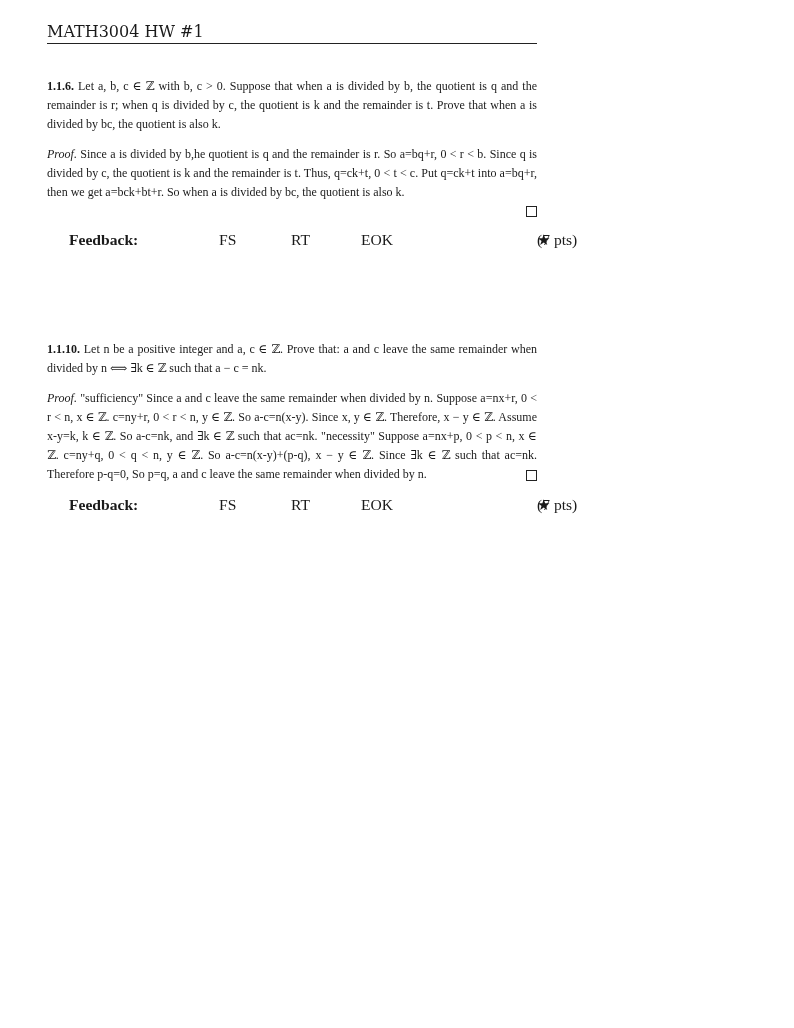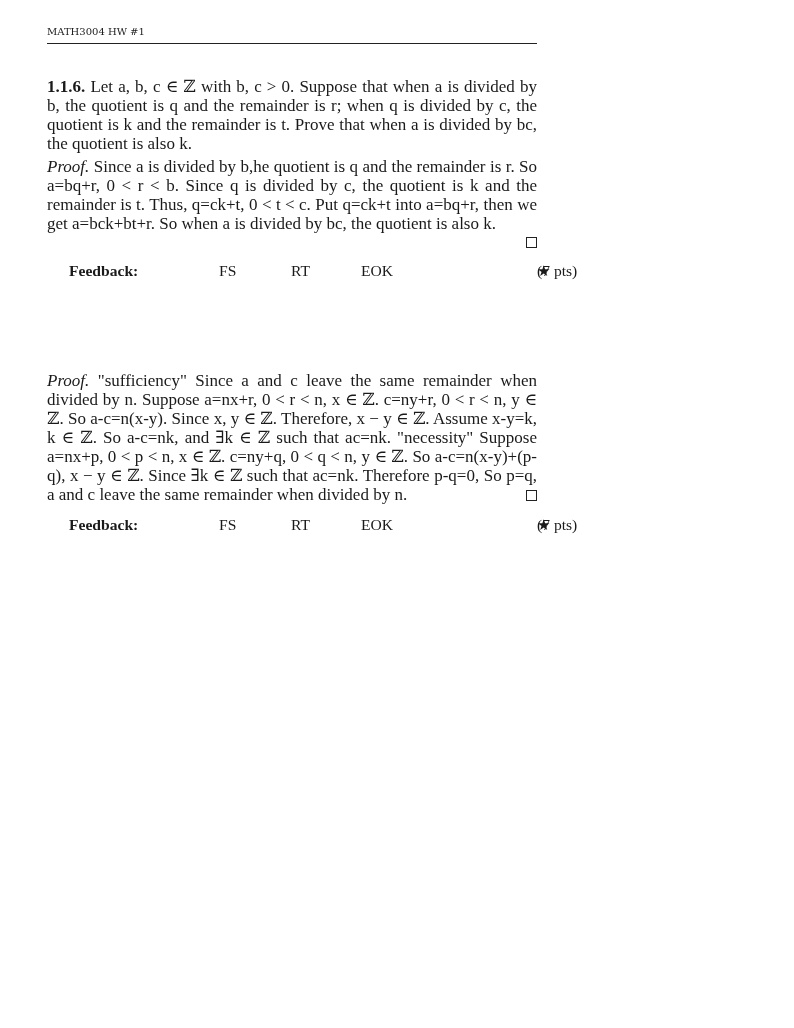--- a/index.html
+++ b/index.html
@@ -2,27 +2,27 @@
 <html><head>
 <meta charset="utf-8">
 <style>
   html, body { margin: 0; padding: 0; background: #ffffff; }
   body {
     width: 794px; height: 1028px; position: relative; overflow: hidden;
     font-family: "DejaVu Serif", "Liberation Serif", serif;
     color: #1a1a1a;
   }
   .page { position: absolute; left: 47px; top: 22px; width: 490px; }
-  .hdr { font-size: 10px; line-height: 19px; }
+  .hdr { font-size: 16px; line-height: 19px; }
   .hdr-row { display: flex; justify-content: space-between; position: relative; }
   .hdr-center { position: absolute; left: 205px; }
   .rule { height: 0; border-top: 1.3px solid #222; margin-top: 2px; }
   .para {
     font-family: "Liberation Serif", "DejaVu Serif", serif;
-    font-size: 17px; line-height: 19px; text-align: justify;
+    font-size: 12px; line-height: 19px; text-align: justify;
     text-align-last: left;
   }
   .probnum { font-weight: bold; }
   .proof-label { font-style: italic; }
   .qed-row { display: flex; justify-content: flex-end; height: 19px; align-items: center; }
   .qed-box { width: 9px; height: 9px; border: 1.1px solid #222; }
   .inline-qed { float: right; width: 9px; height: 9px; border: 1.1px solid #222; margin-top: 5px; }
   .feedback {
     position: relative; height: 20px;
     font-family: Liberation Serif, serif; font-size: 15.6px;
@@ -43,40 +43,44 @@
   <div class="hdr">
     <div>MATH3004 HW #1</div>
     <div class="rule"></div>
   </div>
 
   <div style="margin-top:33px;">
     <p class="para" style="margin:0;">
       <span class="probnum">1.1.6.</span>
       <span>Let a, b, c ∈ ℤ with b, c &gt; 0. Suppose that when a is divided by b, the quotient is q and the remainder is r; when q is divided by c, the quotient is k and the remainder is t. Prove that when a is divided by bc, the quotient is also k.</span>
     </p>
-    <p class="para" style="margin:4px 0 0 0;">
+    <p class="para" style="margin:11px 0 0 0;">
       <span class="proof-label">Proof.</span>
       <span>Since a is divided by b,he quotient is q and the remainder is r. So a=bq+r, 0 &lt; r &lt; b. Since q is divided by c, the quotient is k and the remainder is t. Thus, q=ck+t, 0 &lt; t &lt; c. Put q=ck+t into a=bq+r, then we get a=bck+bt+r. So when a is divided by bc, the quotient is also k.</span>
     </p>
     <div class="qed-row">
         <div class="qed-box"></div>
       </div>
     <div class="feedback" style="margin-top:10px;">
       <span class="fb-label">Feedback:</span>
       <span class="fb-fs">FS</span>
       <span class="fb-rt">RT</span>
       <span class="fb-eok">EOK</span>
       <span class="fb-pts">
           <span class="star">★</span>
           <span>(7 pts)</span>
         </span>
     </div>
   </div>
 
   <div style="margin-top:89px;">
+    <p class="para" style="margin:0;">
+      <span class="probnum">1.1.10.</span>
+      <span>Let n be a positive integer and a, c ∈ ℤ. Prove that: a and c leave the same remainder when divided by n ⟺ ∃k ∈ ℤ such that a − c = nk.</span>
+    </p>
     <p class="para" style="margin:11px 0 0 0;">
       <span class="proof-label">Proof.</span>
       <span>"sufficiency" Since a and c leave the same remainder when divided by n. Suppose a=nx+r, 0 &lt; r &lt; n, x ∈ ℤ. c=ny+r, 0 &lt; r &lt; n, y ∈ ℤ. So a-c=n(x-y). Since x, y ∈ ℤ. Therefore, x − y ∈ ℤ. Assume x-y=k, k ∈ ℤ. So a-c=nk, and ∃k ∈ ℤ such that ac=nk. "necessity" Suppose a=nx+p, 0 &lt; p &lt; n, x ∈ ℤ. c=ny+q, 0 &lt; q &lt; n, y ∈ ℤ. So a-c=n(x-y)+(p-q), x − y ∈ ℤ. Since ∃k ∈ ℤ such that ac=nk. Therefore p-q=0, So p=q, a and c leave the same remainder when divided by n.</span>
       <span class="inline-qed"></span>
     </p>
     <div class="feedback" style="margin-top:12px;">
       <span class="fb-label">Feedback:</span>
       <span class="fb-fs">FS</span>
       <span class="fb-rt">RT</span>
       <span class="fb-eok">EOK</span>

